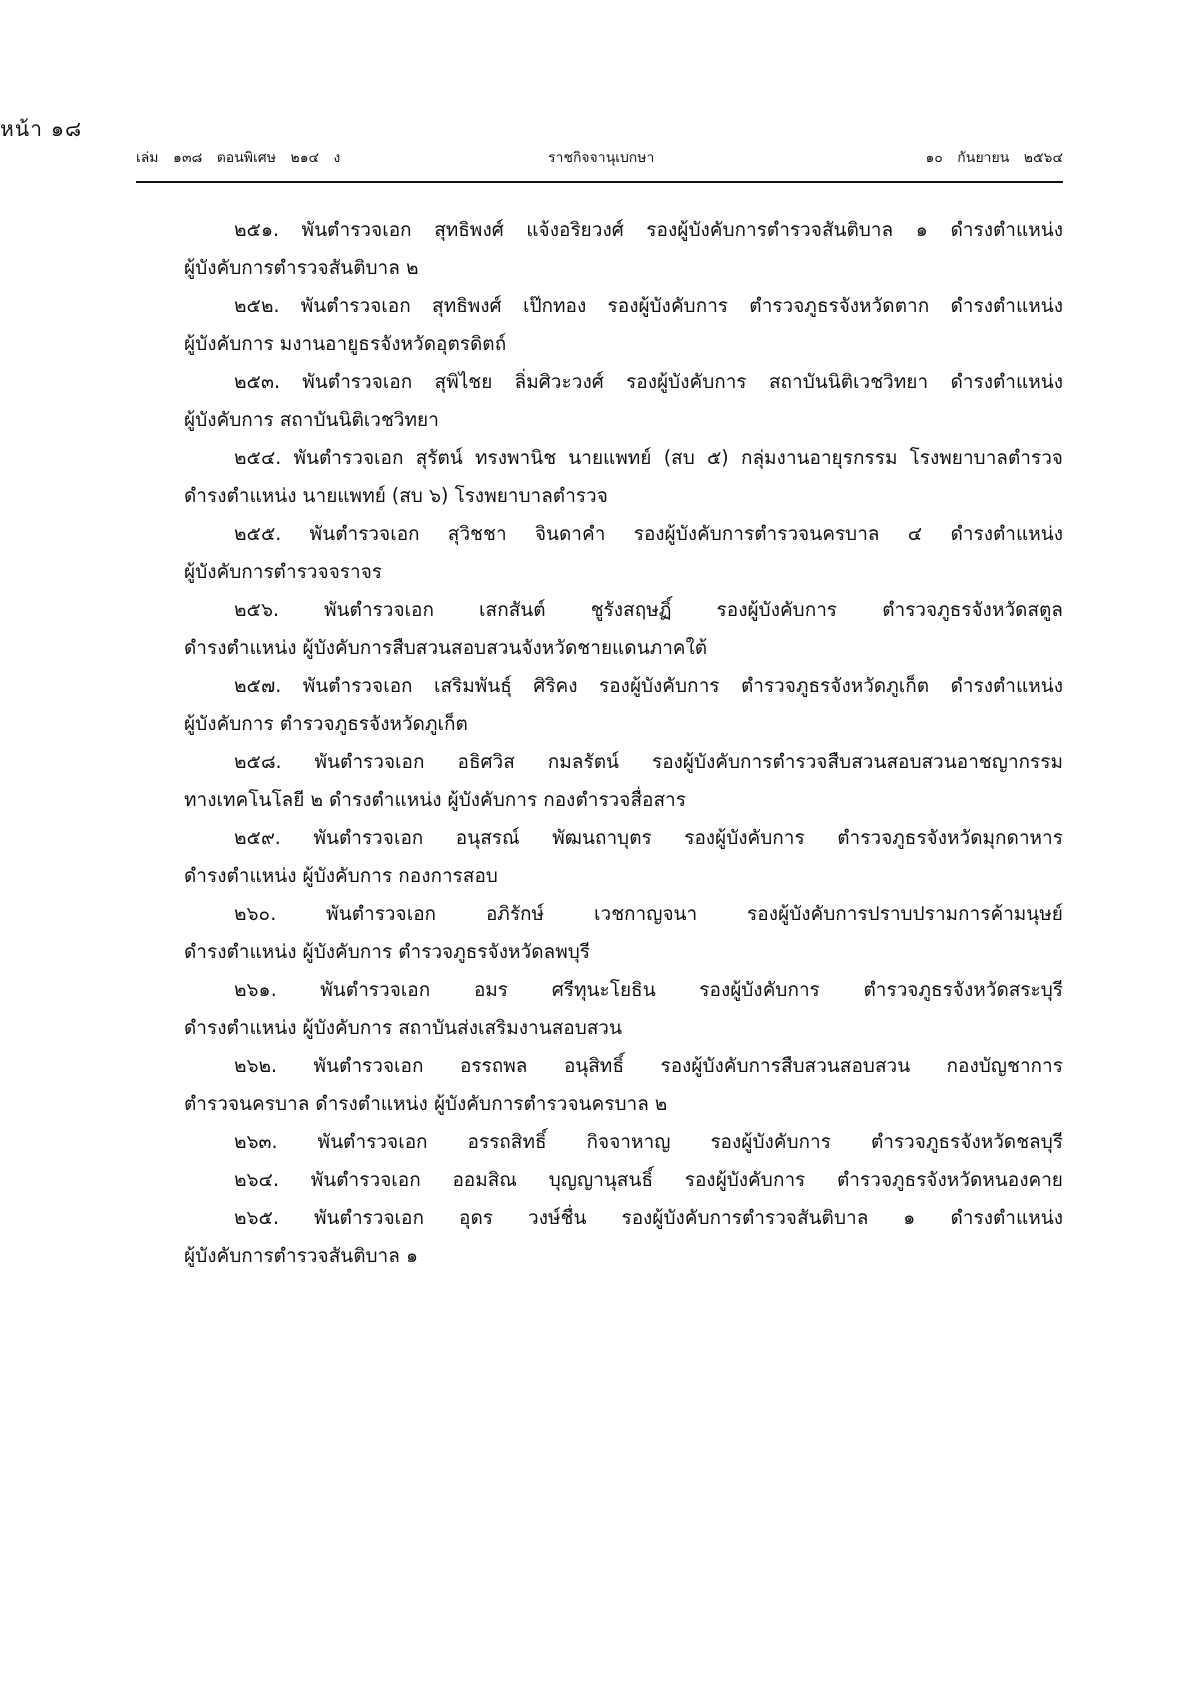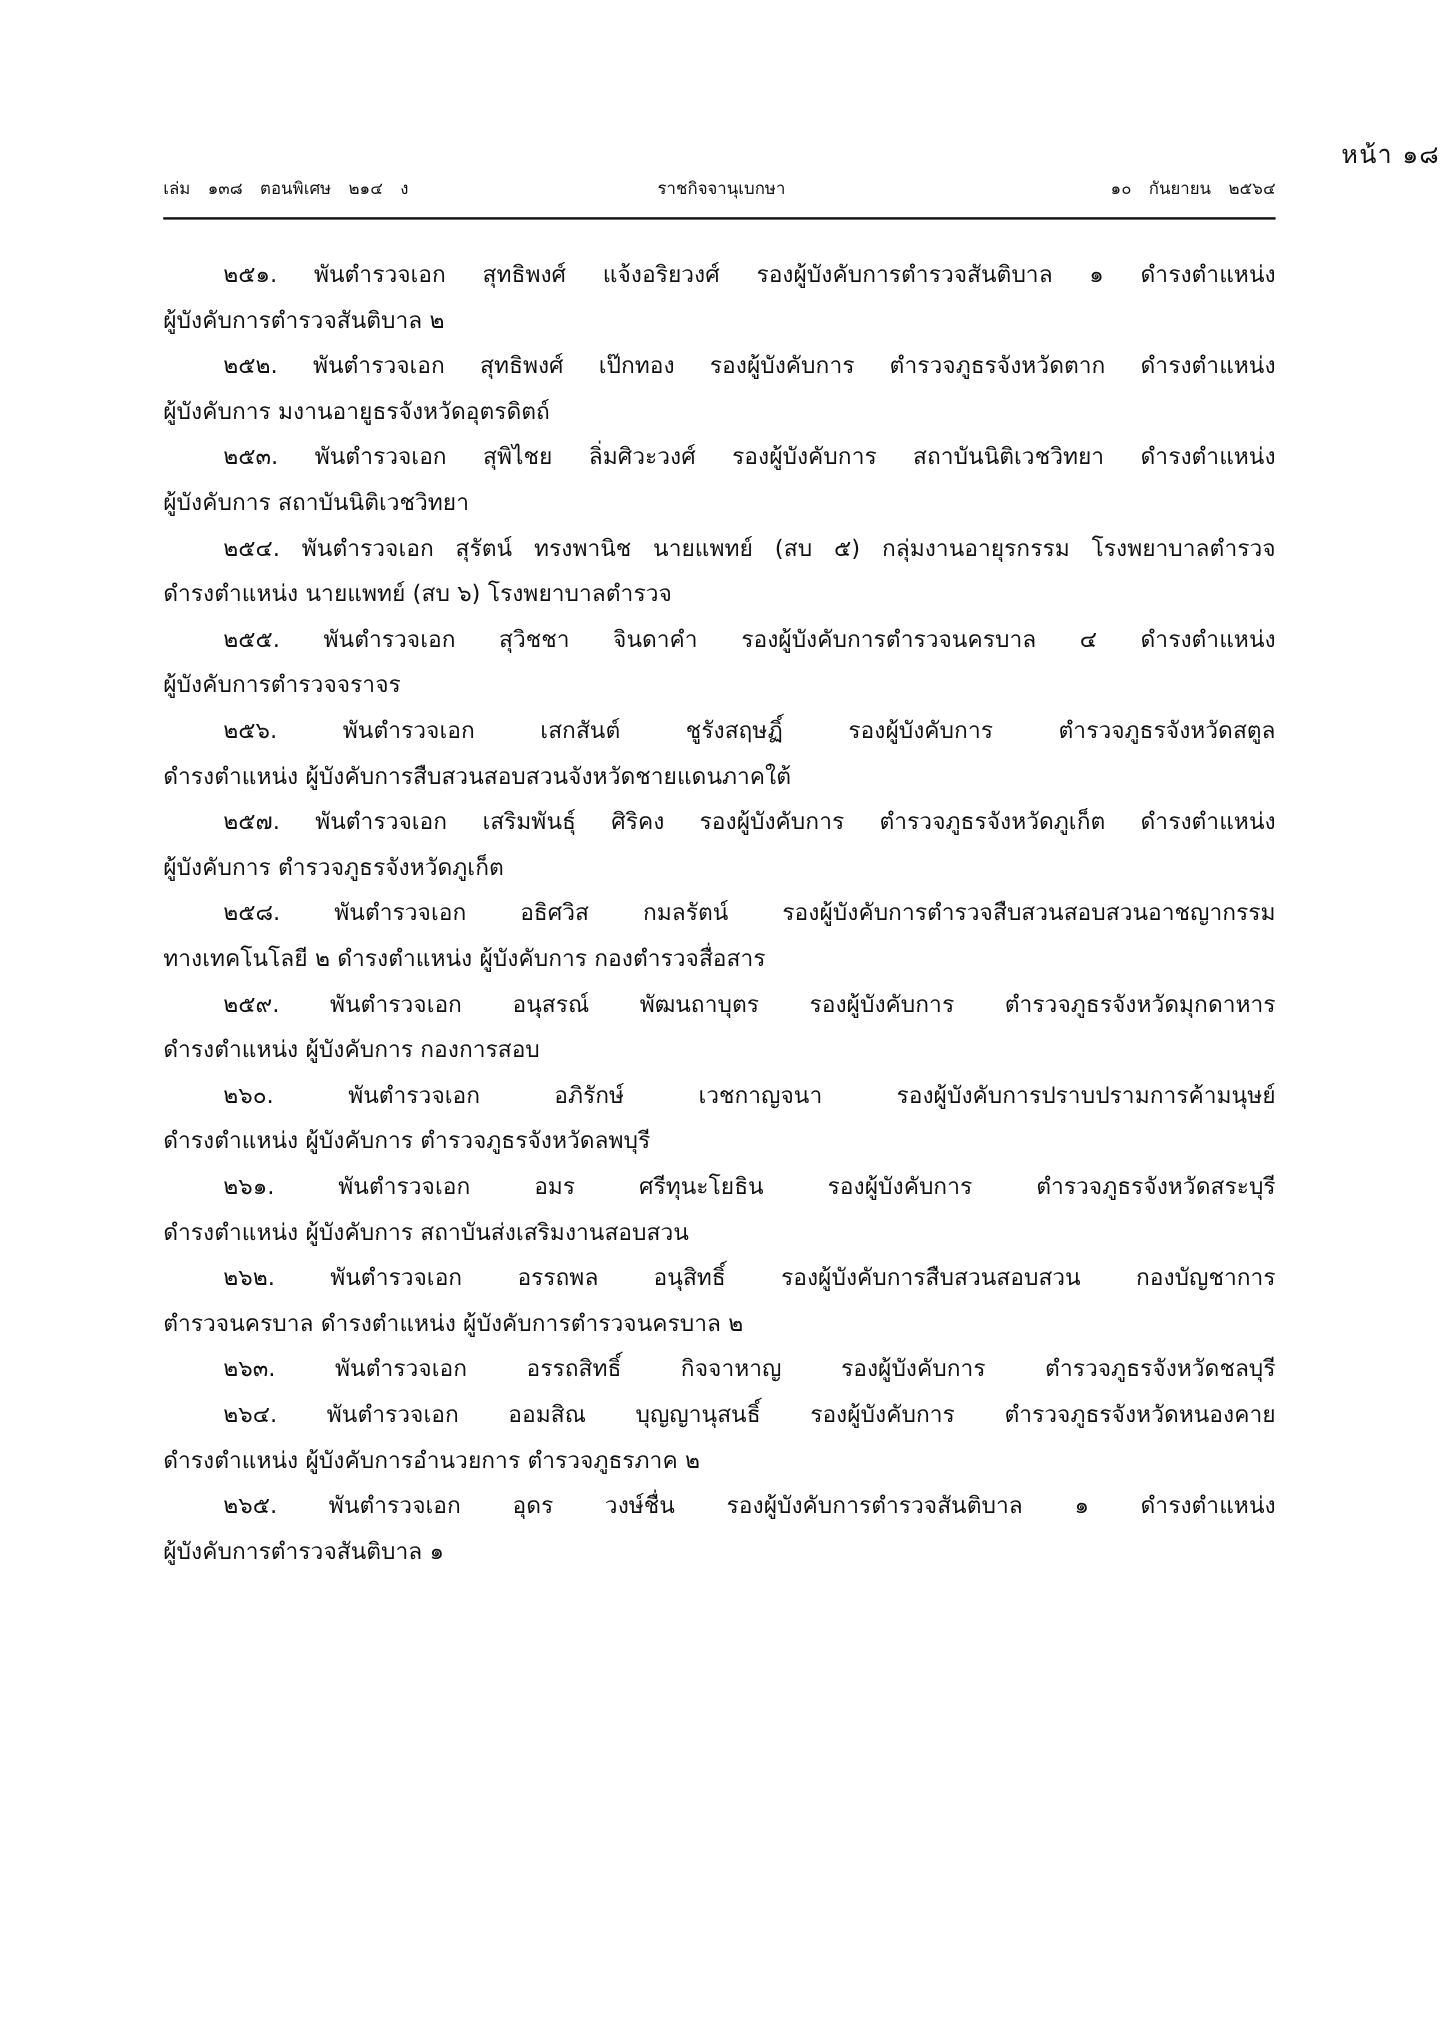--- a/index.html
+++ b/index.html
@@ -13,21 +13,21 @@
     position: relative;
     overflow: hidden;
     font-family: "DejaVu Sans", "Liberation Sans", sans-serif;
     color: #111111;
   }
   .page-number {
     position: absolute;
     top: 112px;
     left: 0;
     width: 1200px;
-    text-align: right;
+    text-align: left;
     font-size: 21px;
     letter-spacing: 1px;
   }
   .running-header {
     position: absolute;
     top: 146px;
     left: 136px;
     width: 927px;
     height: 30px;
     font-size: 14px;
@@ -70,20 +70,21 @@
     font-size: 19px;
     line-height: 38px;
     margin: 0;
     padding: 0;
   }
   .entry-line {
     display: block;
     white-space: nowrap;
     text-align: justify;
     text-align-last: justify;
+    margin-left: 48px;
   }
   .entry-line.first {
     padding-left: 50px;
   }
   .entry-line.last {
     text-align-last: left;
   }
 </style>
 </head>
 <body>
@@ -145,19 +146,18 @@
   </p>
   <p class="entry">
     <span class="entry-line first">๒๖๒. พันตำรวจเอก อรรถพล  อนุสิทธิ์  รองผู้บังคับการสืบสวนสอบสวน  กองบัญชาการ</span>
     <span class="entry-line last">ตำรวจนครบาล  ดำรงตำแหน่ง  ผู้บังคับการตำรวจนครบาล ๒</span>
   </p>
   <p class="entry">
     <span class="entry-line first">๒๖๓. พันตำรวจเอก อรรถสิทธิ์  กิจจาหาญ  รองผู้บังคับการ  ตำรวจภูธรจังหวัดชลบุรี</span>
   </p>
   <p class="entry">
     <span class="entry-line first">๒๖๔. พันตำรวจเอก ออมสิณ  บุญญานุสนธิ์  รองผู้บังคับการ  ตำรวจภูธรจังหวัดหนองคาย</span>
-    <span class="entry-line last">ดำรงตำแหน่ง  ผู้บังคับการอำนวยการ  ตำรวจภูธรภาค ๒</span>
   </p>
   <p class="entry">
     <span class="entry-line first">๒๖๕. พันตำรวจเอก อุดร  วงษ์ชื่น  รองผู้บังคับการตำรวจสันติบาล ๑ ดำรงตำแหน่ง</span>
     <span class="entry-line last">ผู้บังคับการตำรวจสันติบาล ๑</span>
   </p>
 </div>
 
 </body></html>

